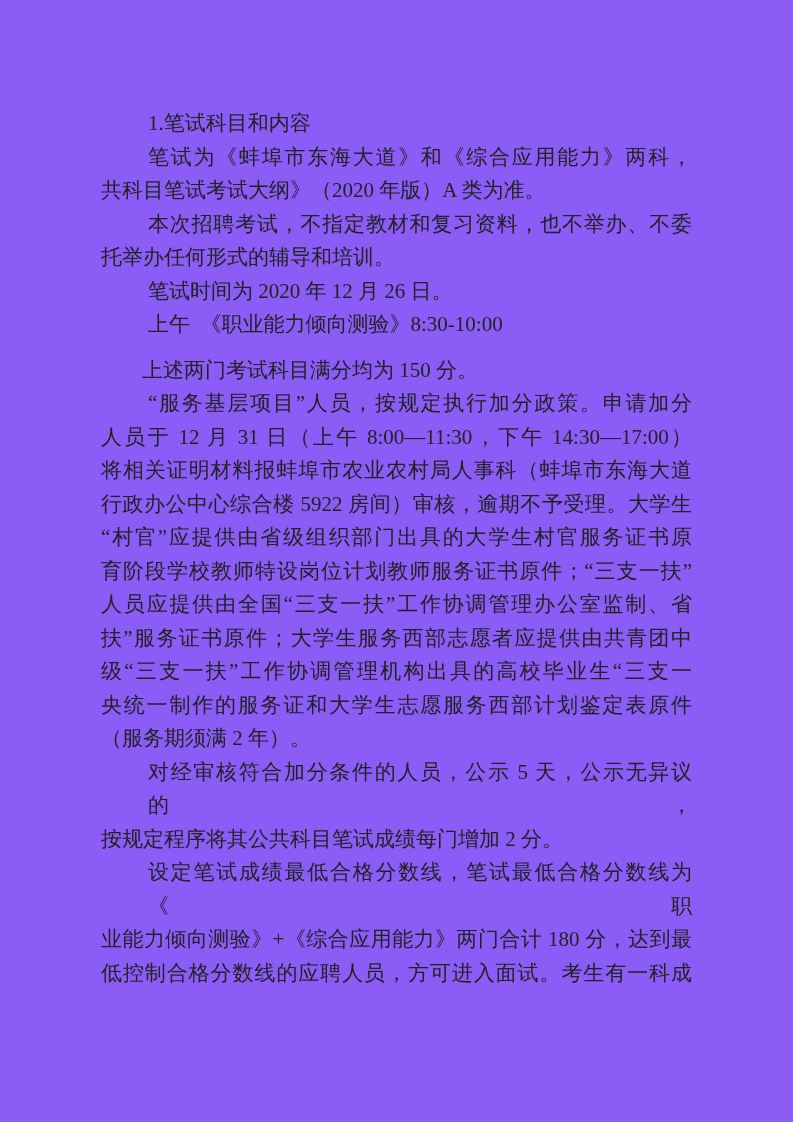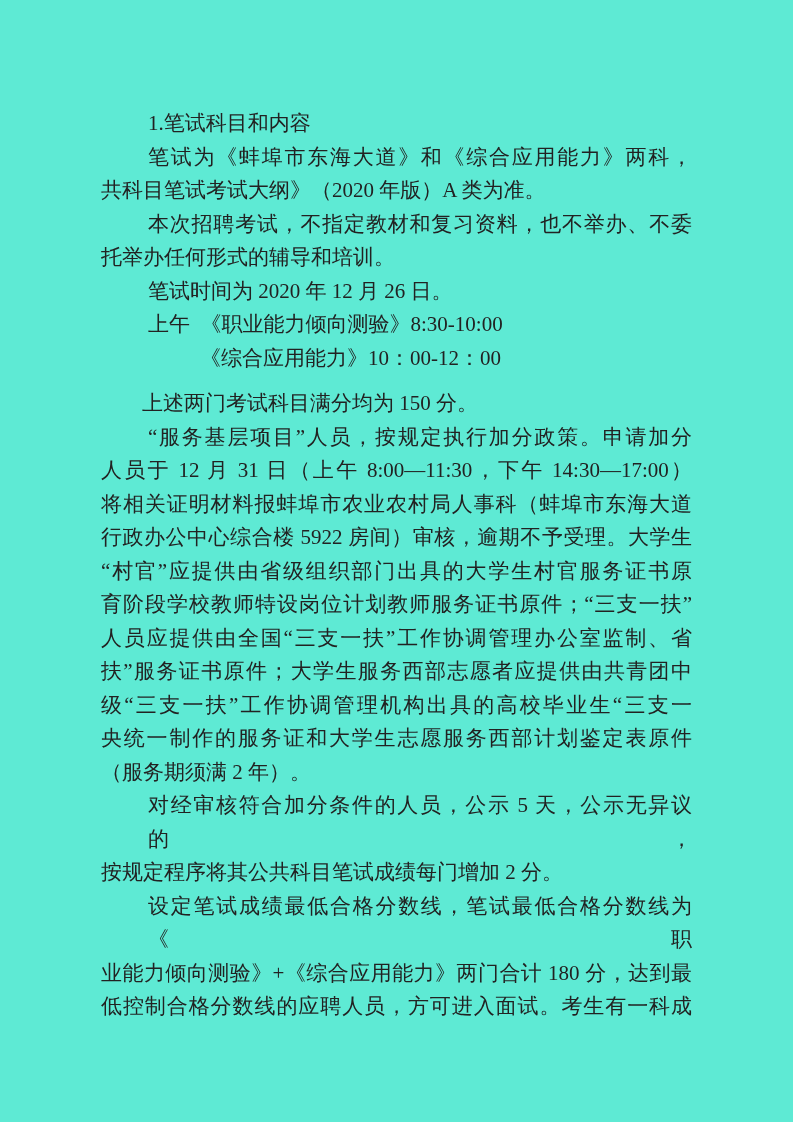--- a/index.html
+++ b/index.html
@@ -35,30 +35,29 @@
     text-align-last: justify;
   }
   .ind-none  { padding-left: 0; }
   .ind-first { padding-left: 47px; }
   .ind-half  { padding-left: 41px; margin-top: 12px; }
   .ind-deep  { padding-left: 99px; }
 </style>
 </head>
 <body>
 
-<div class="page" style="background: #5eead4;">
+<div class="page" style="background: #8b5cf6;">
   <div class="text-block" style="color: rgb(34, 34, 34);">
       <div class="line ind-first">1.笔试科目和内容</div>
       <div class="line ind-first j">笔试为《蚌埠市东海大道》和《综合应用能力》两科，</div>
       <div class="line ind-none">共科目笔试考试大纲》（2020 年版）A 类为准。</div>
       <div class="line ind-first j">本次招聘考试，不指定教材和复习资料，也不举办、不委</div>
       <div class="line ind-none">托举办任何形式的辅导和培训。</div>
       <div class="line ind-first">笔试时间为 2020 年 12 月 26 日。</div>
       <div class="line ind-first">上午  《职业能力倾向测验》8:30-10:00</div>
-      <div class="line ind-deep">《综合应用能力》10：00-12：00</div>
       <div class="line ind-half">上述两门考试科目满分均为 150 分。</div>
       <div class="line ind-first j">“服务基层项目”人员，按规定执行加分政策。申请加分</div>
       <div class="line ind-none j">人员于 12 月 31 日（上午 8:00—11:30，下午 14:30—17:00）</div>
       <div class="line ind-none j">将相关证明材料报蚌埠市农业农村局人事科（蚌埠市东海大道</div>
       <div class="line ind-none j">行政办公中心综合楼 5922 房间）审核，逾期不予受理。大学生</div>
       <div class="line ind-none j">“村官”应提供由省级组织部门出具的大学生村官服务证书原</div>
       <div class="line ind-none j">育阶段学校教师特设岗位计划教师服务证书原件；“三支一扶”</div>
       <div class="line ind-none j">人员应提供由全国“三支一扶”工作协调管理办公室监制、省</div>
       <div class="line ind-none j">扶”服务证书原件；大学生服务西部志愿者应提供由共青团中</div>
       <div class="line ind-none j">级“三支一扶”工作协调管理机构出具的高校毕业生“三支一</div>

